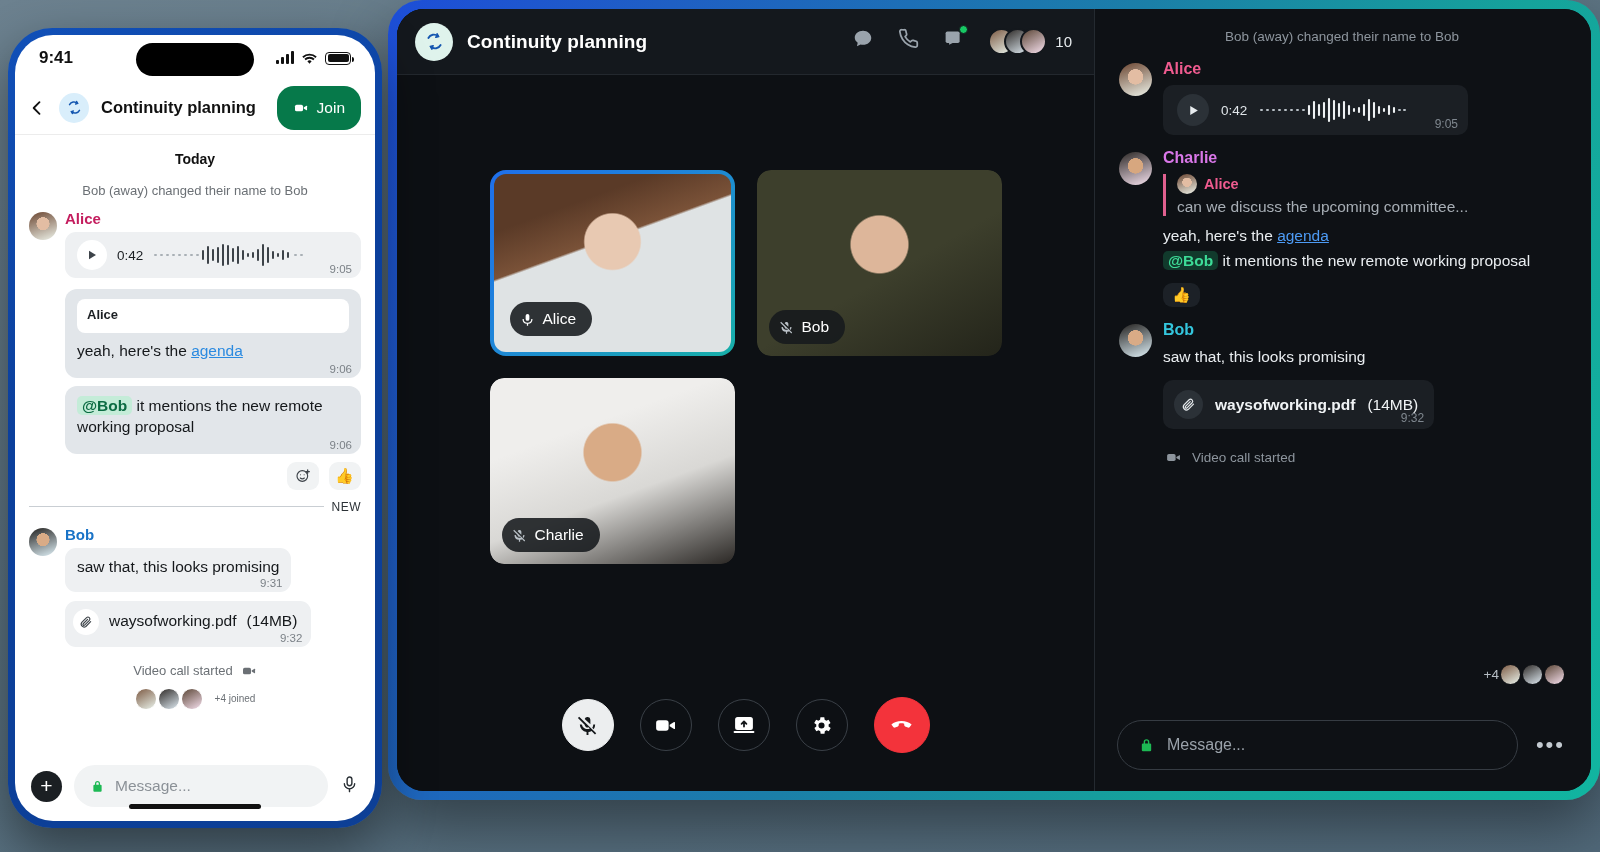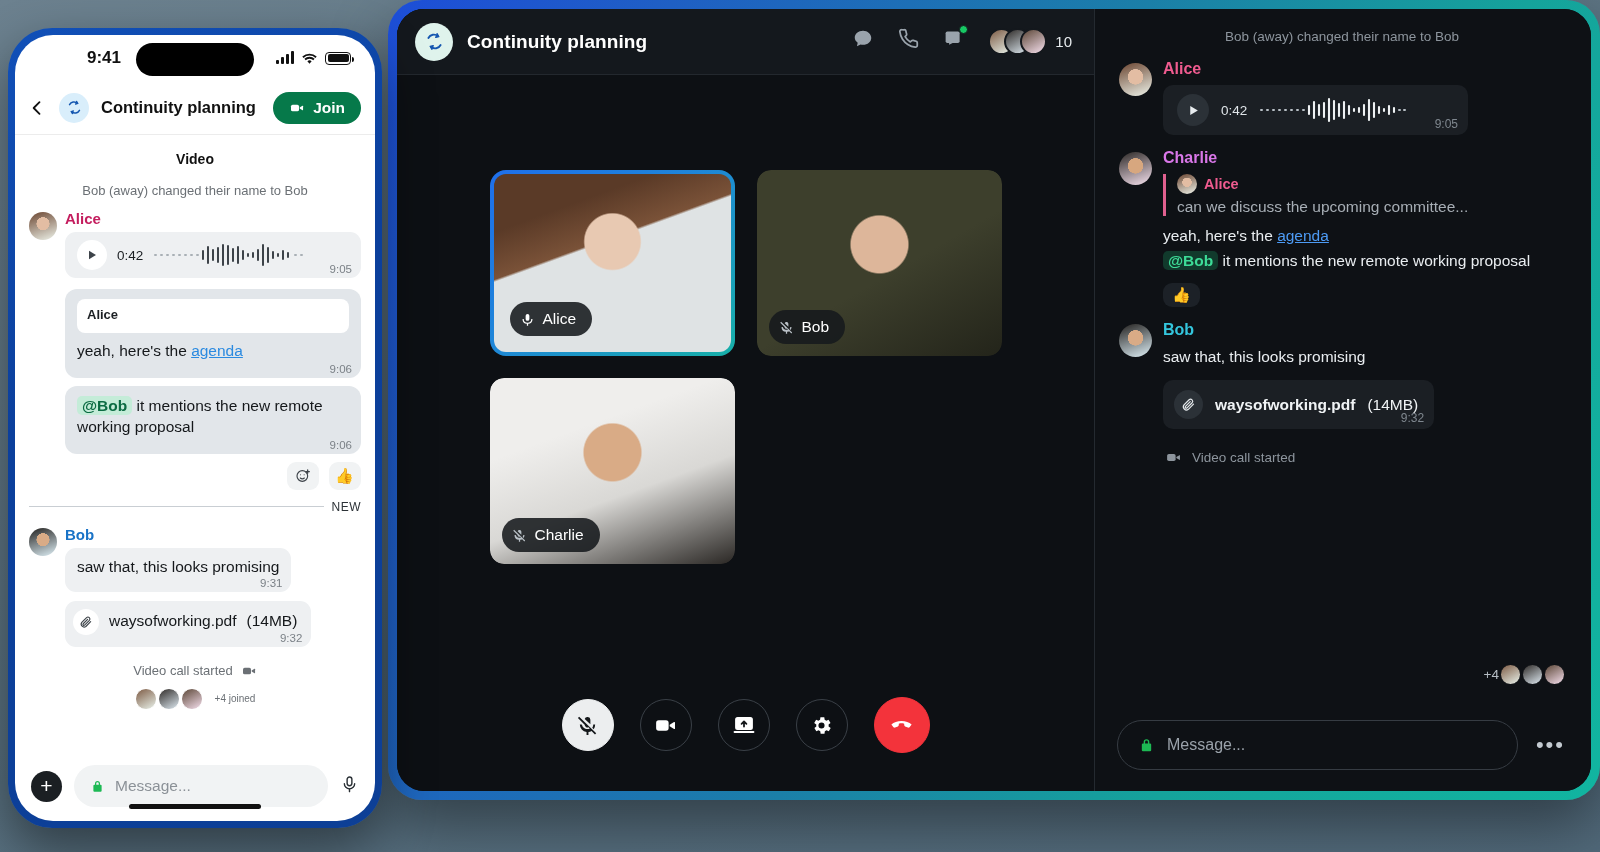--- a/index.html
+++ b/index.html
@@ -109,37 +109,37 @@
   .dots { color: #c3cad0; font-size: 22px; letter-spacing: 2px; cursor: pointer; }
 
   
   .phone { position: absolute; left: 8px; top: 28px; width: 374px; height: 800px;
     border-radius: 44px; padding: 7px;
     background: linear-gradient(150deg,#1150b8 0%, #0b3f9c 40%, #0d3f96 100%);
     box-shadow: 0 22px 52px rgba(0,0,0,.45); }
   .phone-inner { width: 100%; height: 100%; border-radius: 38px; background: #fff; overflow: hidden;
     display: flex; flex-direction: column; position: relative; }
   .status { height: 46px; display: flex; align-items: center; padding: 0 24px; position: relative; }
-  .p-time { font-size: 17px; font-weight: 700; color: #111; margin-left: 48px; }
+  .p-time { font-size: 17px; font-weight: 700; color: #111; }
   .notch { position: absolute; left: 50%; transform: translateX(-50%); top: 8px; width: 118px; height: 33px;
     background: #000; border-radius: 18px; }
   .status-right { margin-left: auto; display: flex; align-items: center; gap: 7px; }
   .bars { display: flex; align-items: flex-end; gap: 2px; height: 12px; }
   .bars i { width: 3px; background: #111; border-radius: 1px; display:block; }
   .batt { width: 26px; height: 13px; border: 1.6px solid #111; border-radius: 4px; position: relative; }
   .batt::after { content:""; position: absolute; left: 1.5px; top: 1.5px; bottom: 1.5px; right: 1.5px; background:#111; border-radius:2px;}
   .batt::before { content:""; position:absolute; right:-4px; top:4px; width:2.5px; height:5px; background:#111; border-radius:0 2px 2px 0;}
 
   .p-head { height: 54px; display: flex; align-items: center; gap: 12px; padding: 0 14px 0 12px;
     border-bottom: 1px solid #ececec; }
   .back { color: #111; cursor: pointer; display: flex; }
   .p-logo { width: 30px; height: 30px; border-radius: 50%; background: #d9eefb; display: flex; align-items: center; justify-content: center; flex:none;}
   .p-title { font-size: 16.5px; font-weight: 700; color: #111; }
-  .join { margin-left: auto; height: 32px; padding: 0 16px; border-radius: 17px; background: #06794a; color: #fff;
-    display: flex; align-items: center; gap: 8px; font-size: 15.5px; font-weight: 700; cursor: pointer; border:none;}
+  .join { margin-left: auto; height: 44px; padding: 0 16px; border-radius: 17px; background: #06794a; color: #fff;
+    display: flex; align-items: center; gap: 8px; font-size: 15.5px; font-weight: 400; cursor: pointer; border:none;}
 
   .p-body { flex: 1; padding: 10px 14px 0; overflow: hidden; }
   .p-day { text-align: center; font-size: 14px; font-weight: 700; color: #111; margin: 6px 0 16px; }
   .p-sys { text-align: center; font-size: 13px; color: #6b7075; margin-bottom: 12px; }
   .p-msg { display: flex; gap: 8px; }
   .p-msg .ava { width: 28px; height: 28px; border-radius: 50%; flex: none; margin-top: 2px; background-size: cover; }
   .p-sender { font-size: 15px; font-weight: 700; margin-bottom: 5px; }
   .p-voice { display: flex; align-items: center; gap: 10px; background: #eef0f2; border-radius: 11px;
     padding: 8px 12px; position: relative; }
   .p-play { width: 30px; height: 30px; border-radius: 50%; background: #fff; display: flex; align-items: center;
@@ -462,21 +462,21 @@
       <button class="join">
         <svg width="16" height="16" viewBox="0 0 24 24" fill="#fff">
               <rect x="3" y="7" width="12" height="10" rx="2.5"></rect>
               <path d="M16 11.3l4.2-2.6a.6.6 0 0 1 .9.5v5.6a.6.6 0 0 1-.9.5L16 12.7z"></path>
             </svg>
         <span>Join</span>
       </button>
     </div>
 
     <div class="p-body">
-      <div class="p-day">Video</div>
+      <div class="p-day">Today</div>
       <div class="p-sys">Bob (away) changed their name to Bob</div>
 
       <div class="p-msg">
         <span class="ava av-alice"></span>
         <div style="flex:1;min-width:0">
           <div class="p-sender" style="color:#c41d5e">Alice</div>
           <div class="p-voice">
             <span class="p-play">
               <svg width="12" height="12" viewBox="0 0 24 24" fill="#3d4349">
                     <path d="M6 3.5v17l14-8.5z"></path>

